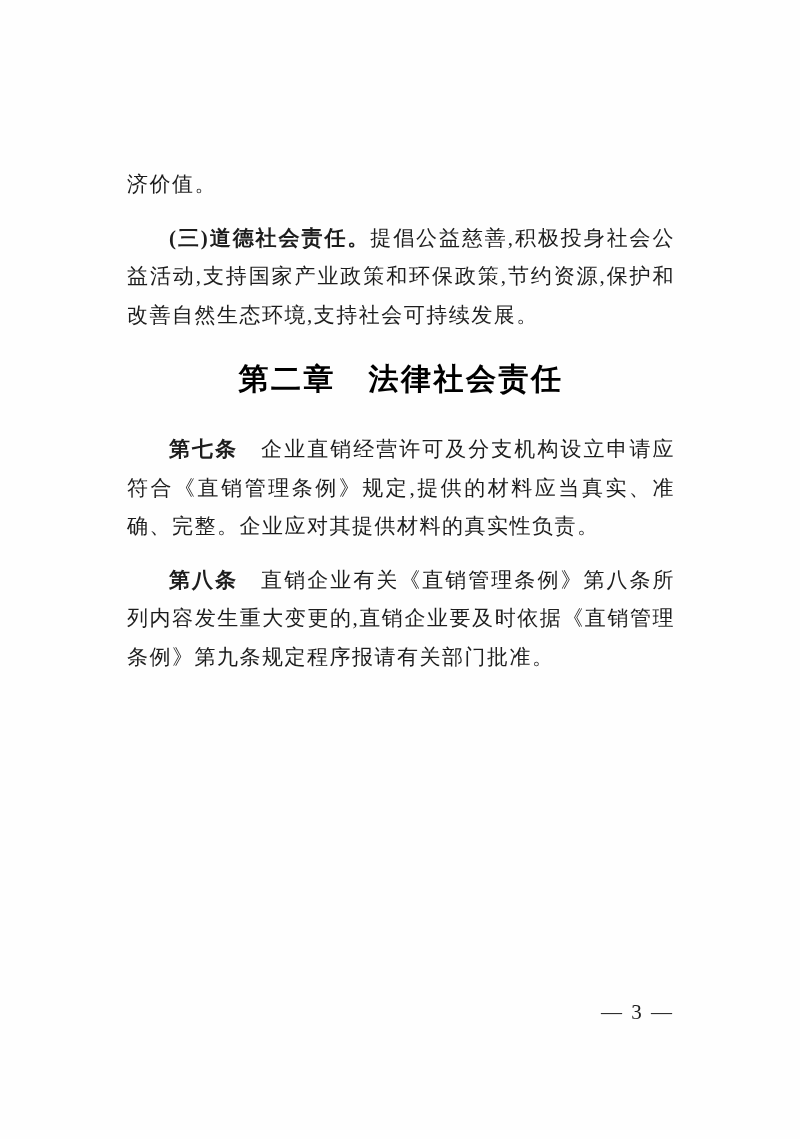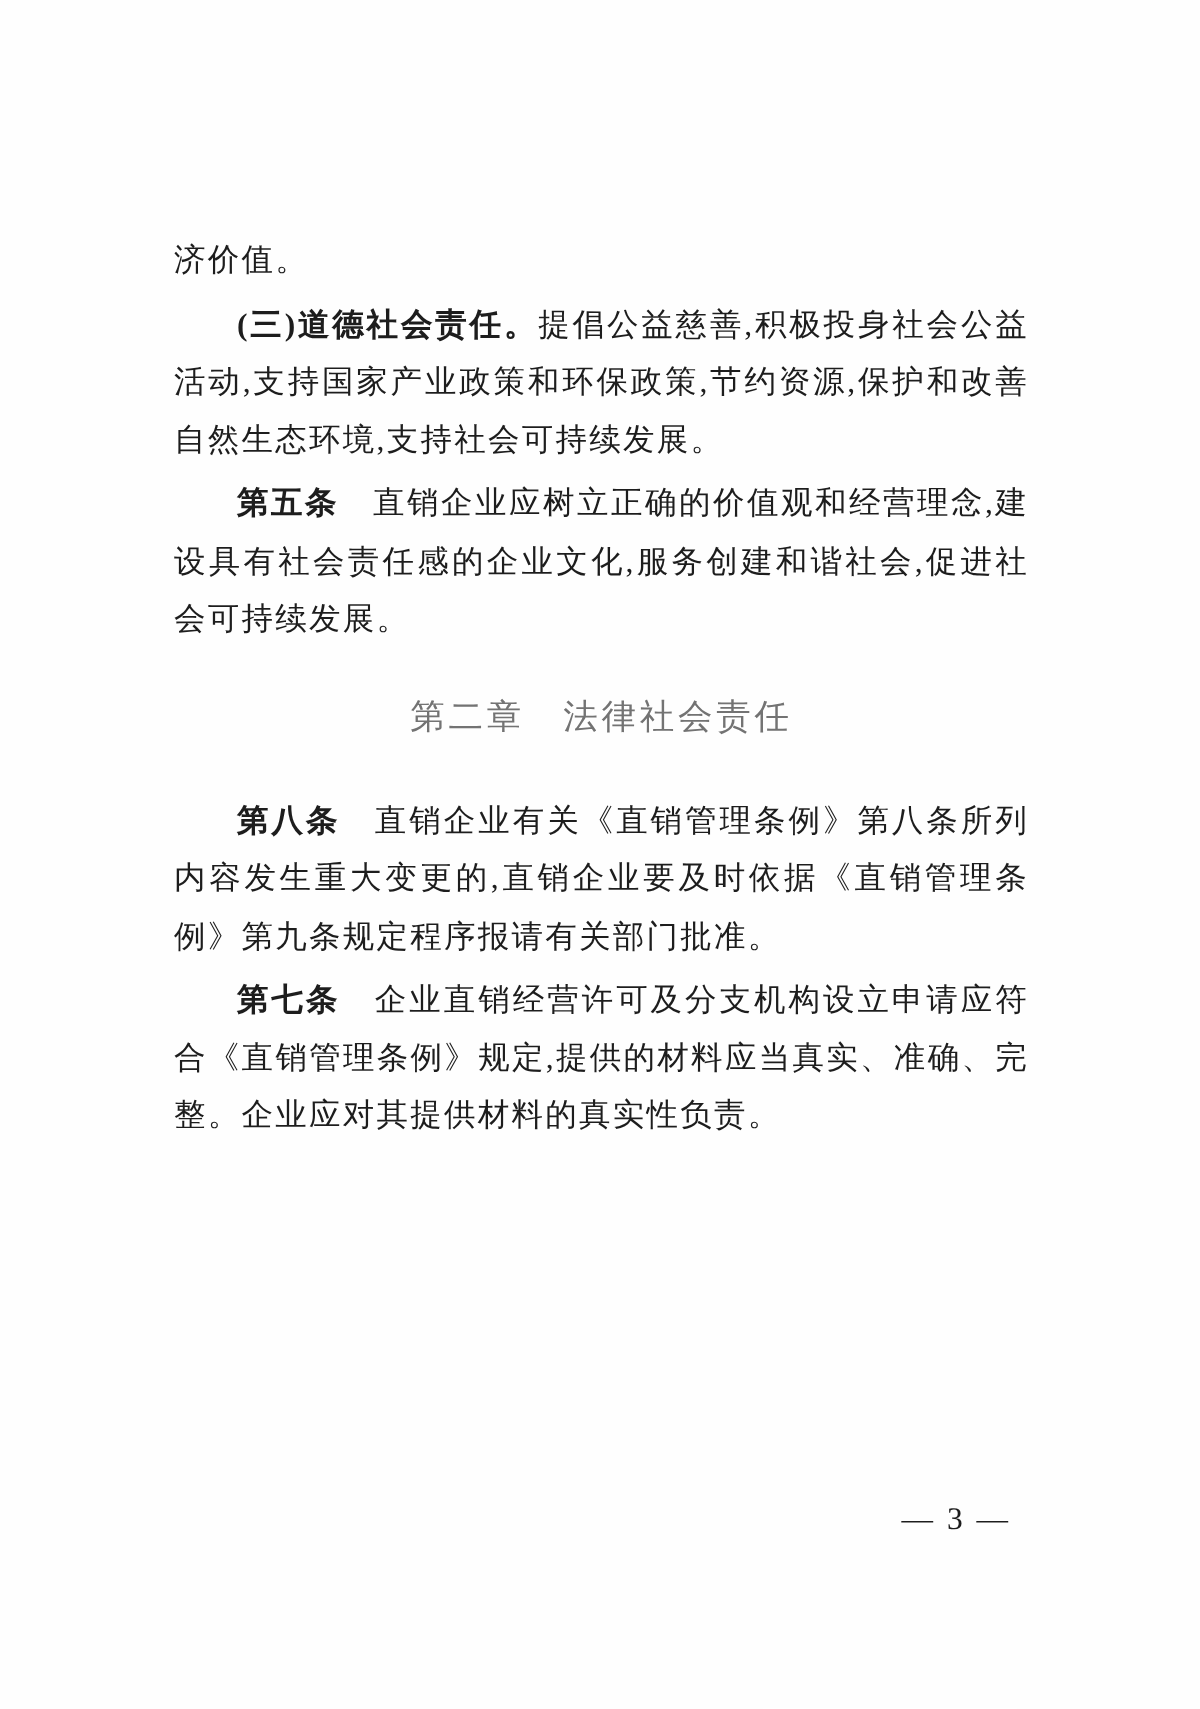--- a/index.html
+++ b/index.html
@@ -20,39 +20,39 @@
     left: 112px;
     top: 150px;
     width: 578px;
     color: #1d1d1d;
     font-size: 21px;
     line-height: 38.5px;
     letter-spacing: 1.5px;
     text-align: justify;
   }
   .para {
-    margin: 4px;
+    margin: 15px;
     text-indent: 2em;
   }
   .para.no-indent {
     text-indent: 0;
   }
   .lead {
     font-weight: bold;
     font-family: Liberation Serif, serif;
   }
   .chapter-heading {
     text-align: center;
     text-indent: 0;
-    font-weight: normal;
-    font-size: 23px;
+    font-weight: bold;
+    font-size: 30px;
     line-height: 30px;
     margin: 30px 0 36px 0;
     letter-spacing: 2.5px;
-    color: #737373;
+    color: #000000;
     font-family: "Liberation Sans", "DejaVu Sans", sans-serif;
   }
   .page-number {
     position: absolute;
     top: 1000px;
     right: 126px;
     font-size: 21px;
     letter-spacing: 2px;
     color: #1d1d1d;
     font-family: "Liberation Serif", "DejaVu Serif", serif;
@@ -62,25 +62,24 @@
 <body>
 
 <div class="page">
   <div class="content">
 
     <p class="para no-indent"><span class="lead"></span><span>济价值。</span></p>
 
     <p class="para"><span class="lead">(三)道德社会责任。</span><span>提倡公益慈善,积极投身社会公益活动,支持国家产业政策和环保政策,节约资源,保护和改善自然生态环境,支持社会可持续发展。</span></p>
 
 
-    <p class="para"><span class="lead">第五条</span><span>　直销企业应树立正确的价值观和经营理念,建设具有社会责任感的企业文化,服务创建和谐社会,促进社会可持续发展。</span></p>
 
 
     <p class="para chapter-heading">第二章　法律社会责任</p>
 
+    <p class="para"><span class="lead">第七条</span><span>　企业直销经营许可及分支机构设立申请应符合《直销管理条例》规定,提供的材料应当真实、准确、完整。企业应对其提供材料的真实性负责。</span></p>
+
     <p class="para"><span class="lead">第八条</span><span>　直销企业有关《直销管理条例》第八条所列内容发生重大变更的,直销企业要及时依据《直销管理条例》第九条规定程序报请有关部门批准。</span></p>
-
-    <p class="para"><span class="lead">第七条</span><span>　企业直销经营许可及分支机构设立申请应符合《直销管理条例》规定,提供的材料应当真实、准确、完整。企业应对其提供材料的真实性负责。</span></p>
 
   </div>
 
   <div class="page-number">— 3 —</div>
 </div>
 
 </body></html>

